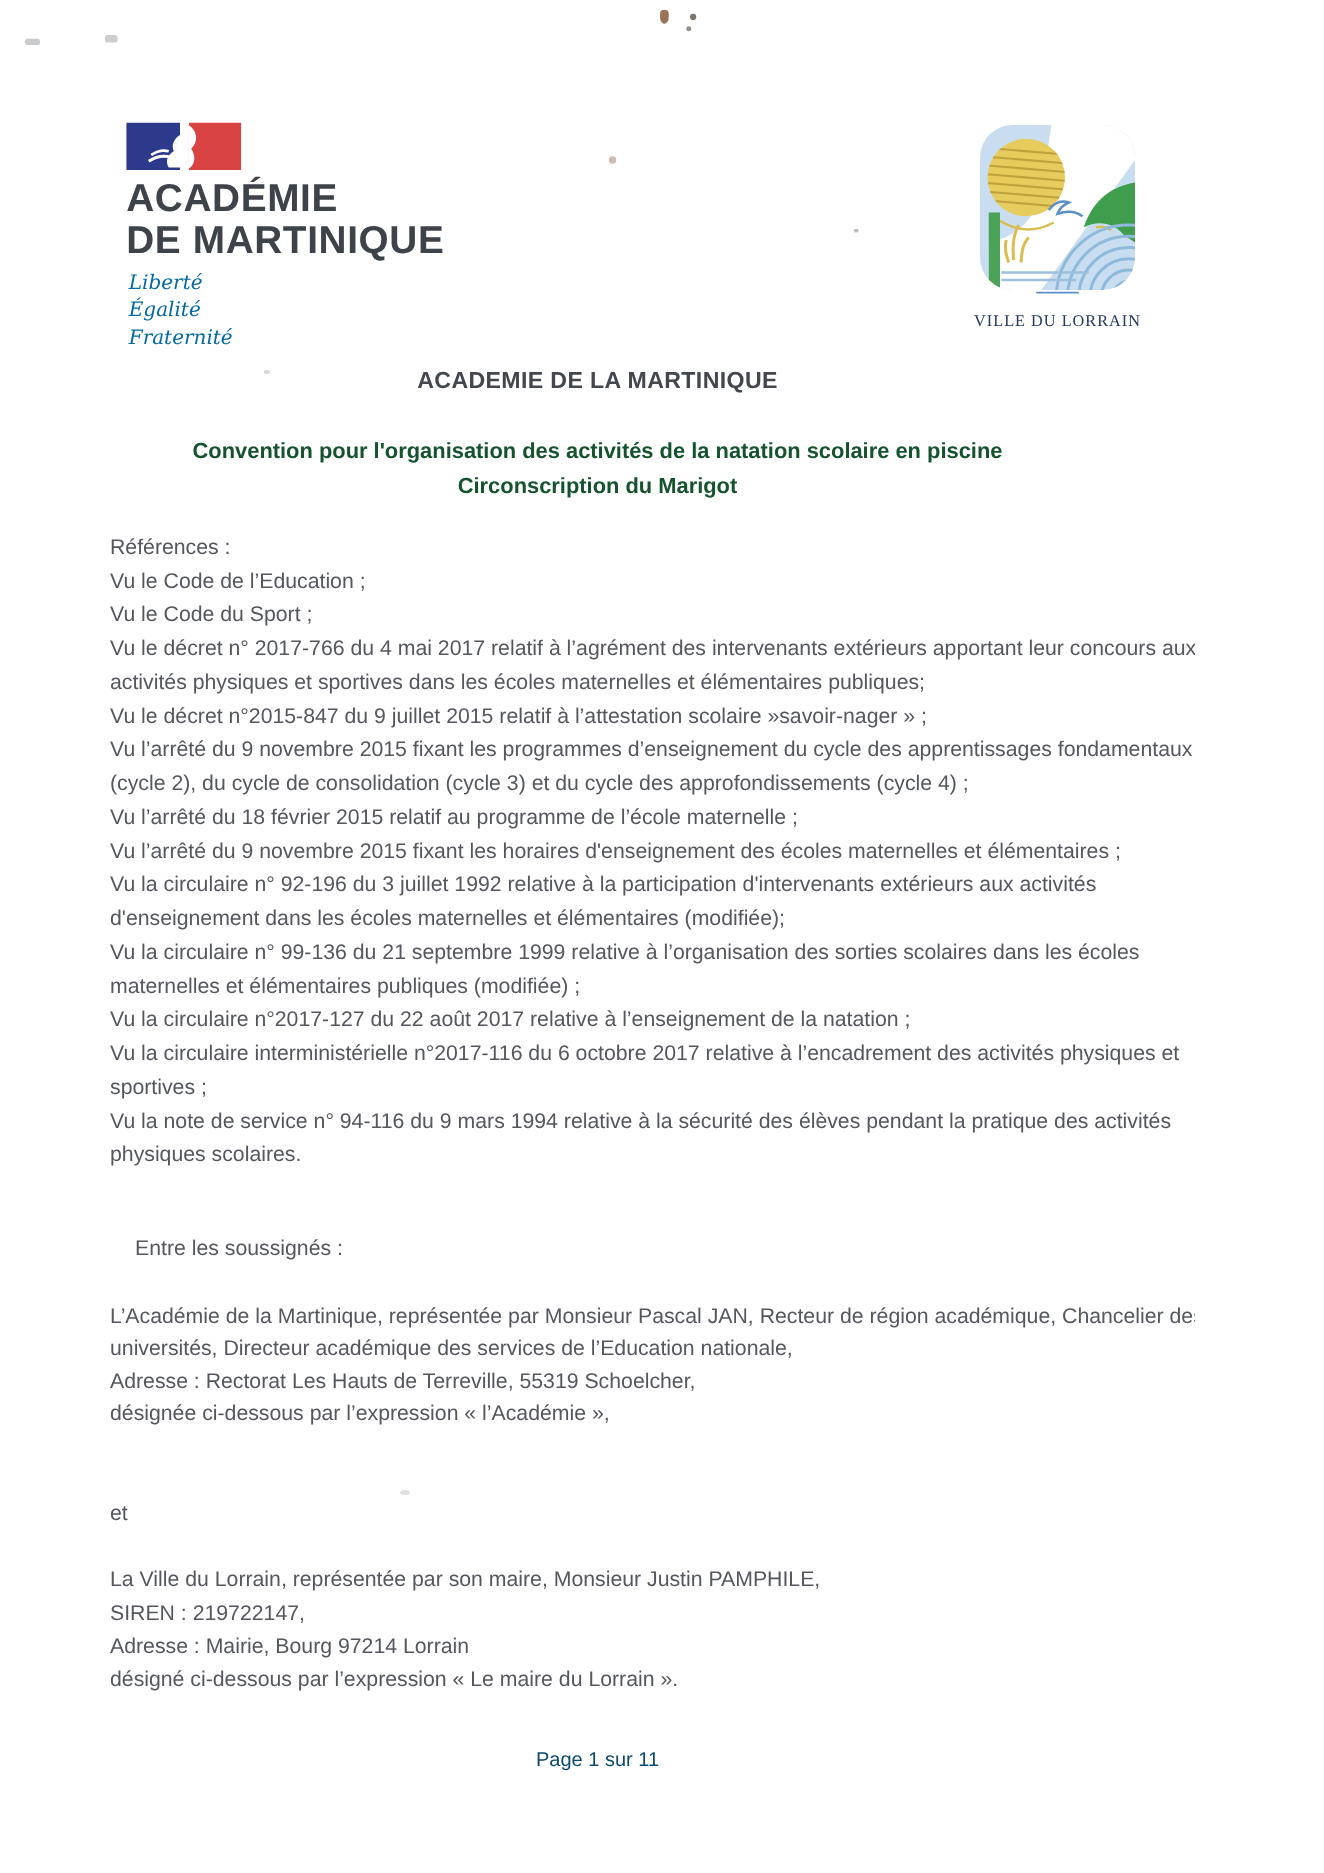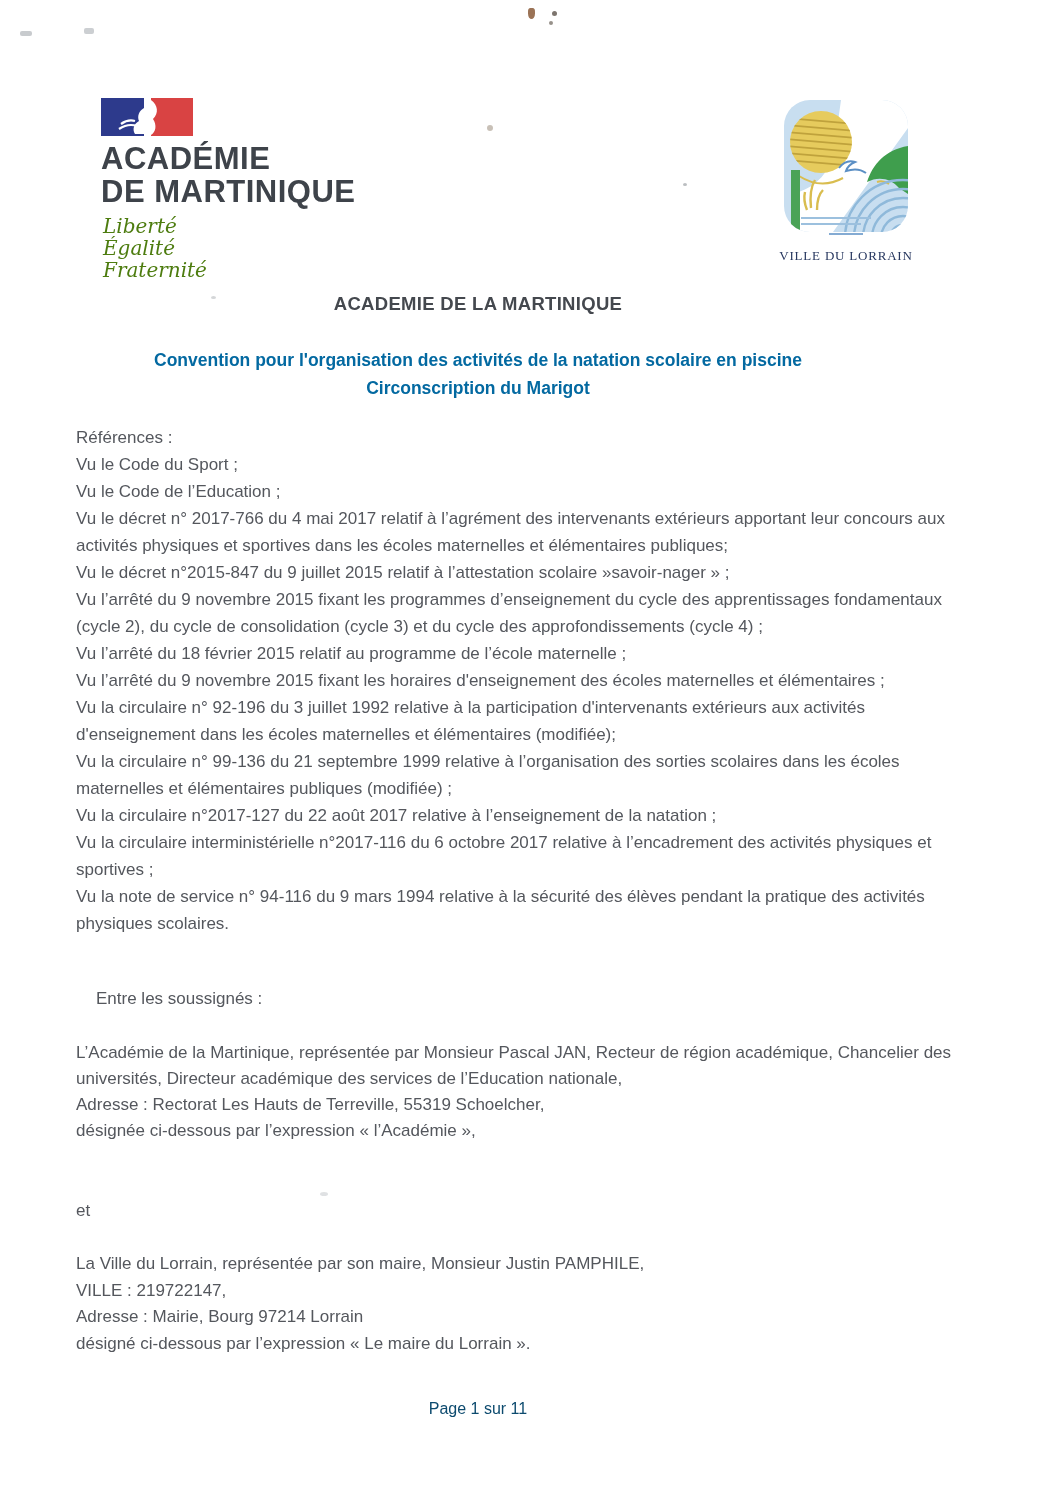--- a/index.html
+++ b/index.html
@@ -19,46 +19,46 @@
   .gov-logo { position:absolute; left:101px; top:98px; }
   .gov-flag { display:block; margin-bottom:6px; }
   .gov-name {
     font-weight:bold; color:#3e434a;
     font-size:31px; line-height:33px; letter-spacing:0.5px;
     white-space:nowrap;
   }
   .gov-motto {
     margin-top:7px; margin-left:2px;
     font-family:"DejaVu Serif", serif; font-style:italic;
-    font-size:20px; line-height:22px; color:#4d7c0f;
+    font-size:16px; line-height:22px; color:#0369a1;
   }
 
   
   .city-logo { position:absolute; left:778px; top:98px; width:136px; text-align:center; }
   .city-caption {
     margin-top:8px;
     font-family:"Liberation Serif", serif; font-weight:normal;
     font-size:13px; letter-spacing:0.8px; color:#27375f;
     white-space:nowrap;
   }
 
   
   .doc-title {
     position:absolute; top:293px; left:0; width:100%;
     text-align:center; font-weight:bold; font-size:18.5px;
     color:#44484e; letter-spacing:0.3px;
   }
   .doc-subtitle {
     position:absolute; top:346px; left:0; width:100%;
     text-align:center; font-weight:bold; font-size:17.5px;
-    line-height:28px; color:#0369a1;
+    line-height:28px; color:#14532d;
   }
 
   
-  .bodyblock { position:absolute; left:76px; width:895px; font-size:17px; line-height:27px; }
+  .bodyblock { position:absolute; left:88px; width:895px; font-size:17px; line-height:27px; }
   .bodyblock p { margin:0; }
   .refs      { top:424px; }
   .between   { top:985px;margin-left:20px; }
   .party1    { top:1040px; line-height:26px; }
   .connector { top:1197px; }
   .party2    { top:1251px; line-height:26.5px; }
 
   
   .page-footer {
     position:absolute; top:1400px; left:0; width:100%;
@@ -151,22 +151,22 @@
 
   <div class="doc-title">ACADEMIE DE LA MARTINIQUE</div>
   <div class="doc-subtitle">
     <div>Convention pour l'organisation des activités de la natation scolaire en piscine</div>
     <div>Circonscription du Marigot</div>
   </div>
 
   <div class="bodyblock refs">
     <p>Références :</p>
     <div>
+        <p>Vu le Code de l’Education ;</p>
         <p>Vu le Code du Sport ;</p>
-        <p>Vu le Code de l’Education ;</p>
         <p>Vu le décret n° 2017-766 du 4 mai 2017 relatif à l’agrément des intervenants extérieurs apportant leur concours aux activités physiques et sportives dans les écoles maternelles et élémentaires publiques;</p>
         <p>Vu le décret n°2015-847 du 9 juillet 2015 relatif à l’attestation scolaire »savoir-nager » ;</p>
         <p>Vu l’arrêté du 9 novembre 2015 fixant les programmes d’enseignement du cycle des apprentissages fondamentaux (cycle 2), du cycle de consolidation (cycle 3) et du cycle des approfondissements (cycle 4) ;</p>
         <p>Vu l’arrêté du 18 février 2015 relatif au programme de l’école maternelle ;</p>
         <p>Vu l’arrêté du 9 novembre 2015 fixant les horaires d'enseignement des écoles maternelles et élémentaires ;</p>
         <p>Vu la circulaire n° 92-196 du 3 juillet 1992 relative à la participation d'intervenants extérieurs aux activités d'enseignement dans les écoles maternelles et élémentaires (modifiée);</p>
         <p>Vu la circulaire n° 99-136 du 21 septembre 1999 relative à l’organisation des sorties scolaires dans les écoles maternelles et élémentaires publiques (modifiée) ;</p>
         <p>Vu la circulaire n°2017-127 du 22 août 2017 relative à l’enseignement de la natation ;</p>
         <p>Vu la circulaire interministérielle n°2017-116 du 6 octobre 2017 relative à l’encadrement des activités physiques et sportives ;</p>
         <p>Vu la note de service n° 94-116 du 9 mars 1994 relative à la sécurité des élèves pendant la pratique des activités physiques scolaires.</p>
@@ -178,20 +178,20 @@
   <div class="bodyblock party1">
       <p>L’Académie de la Martinique, représentée par Monsieur Pascal JAN, Recteur de région académique, Chancelier des universités, Directeur académique des services de l’Education nationale,</p>
       <p>Adresse : Rectorat Les Hauts de Terreville, 55319 Schoelcher,</p>
       <p>désignée ci-dessous par l’expression « l’Académie »,</p>
     </div>
 
   <div class="bodyblock connector">et</div>
 
   <div class="bodyblock party2">
       <p>La Ville du Lorrain, représentée par son maire, Monsieur Justin PAMPHILE,</p>
-      <p>VILLE : 219722147,</p>
+      <p>SIREN : 219722147,</p>
       <p>Adresse : Mairie, Bourg 97214 Lorrain</p>
       <p>désigné ci-dessous par l’expression « Le maire du Lorrain ».</p>
     </div>
 
   <div class="page-footer">Page 1 sur 11</div>
 
 </div>
 
 </body></html>

